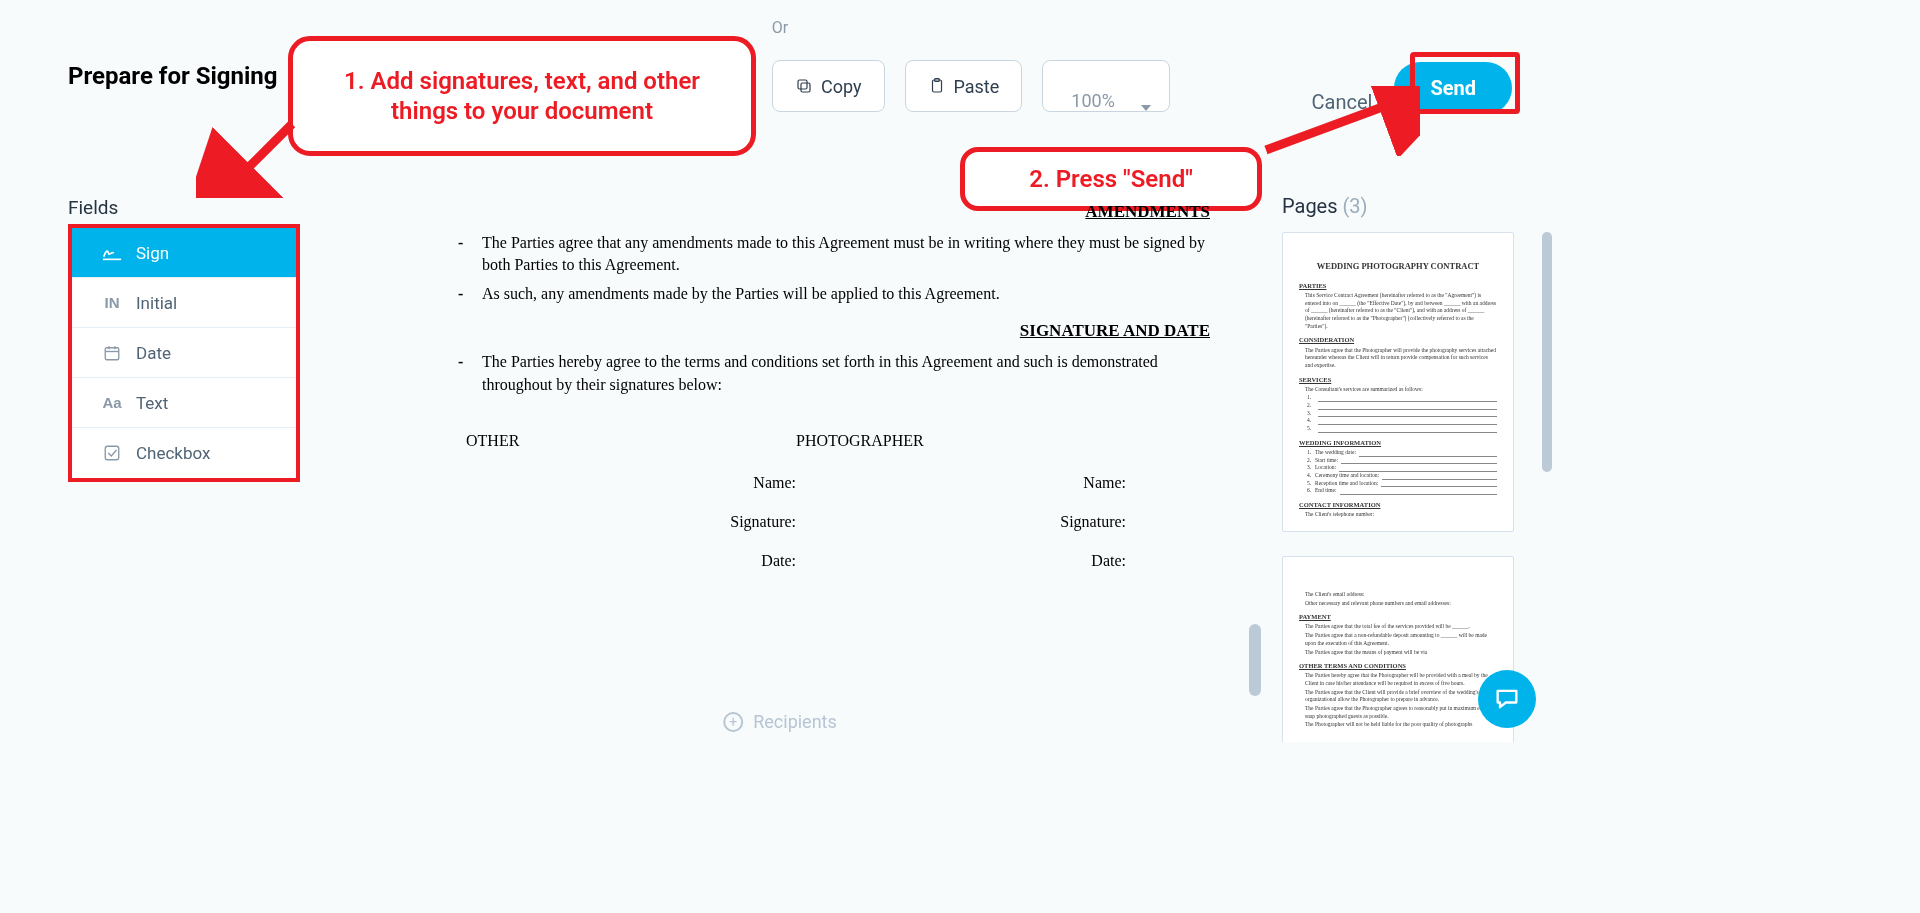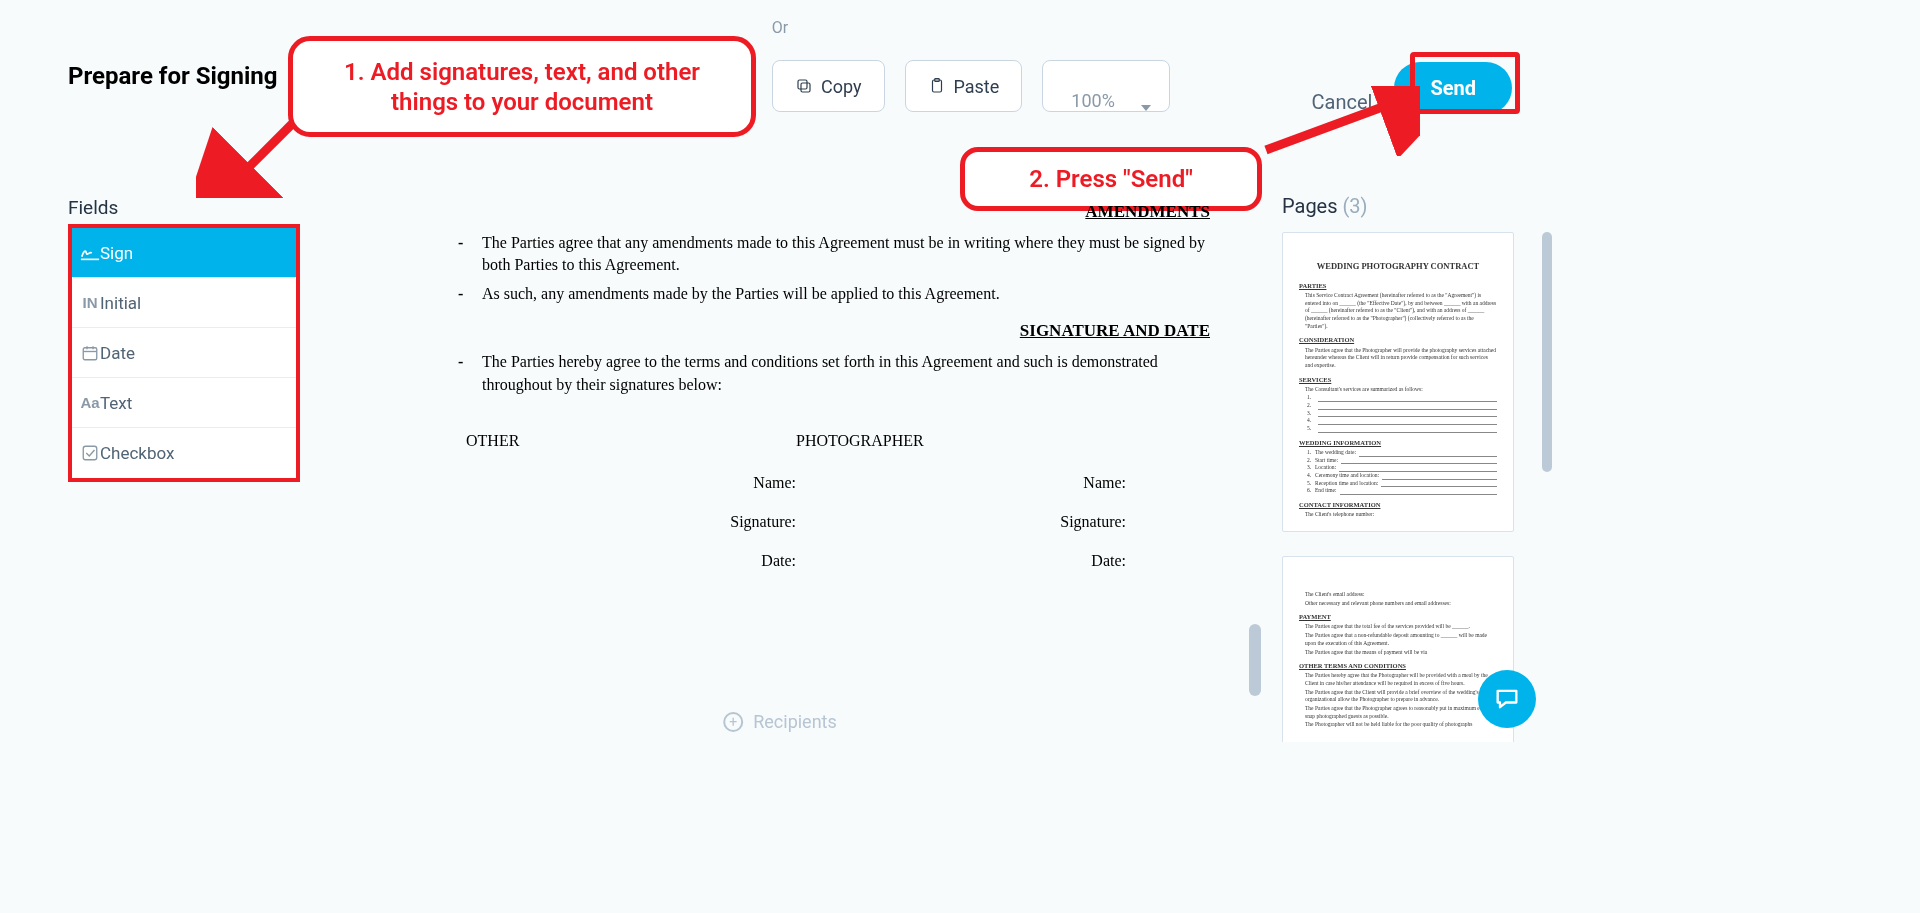--- a/index.html
+++ b/index.html
@@ -31,21 +31,21 @@
   .page-title {
     font-size: 24px;
     font-weight: 700;
     color: #000000;
   }
   .annotation-box-1 {
     position: absolute;
     top: 36px;
     left: 288px;
     width: 468px;
-    height: 101px;
+    height: 120px;
     border: 5px solid #ed1c24;
     border-radius: 22px;
     background: #fff;
     display: flex;
     align-items: center;
     justify-content: center;
     text-align: center;
     padding: 8px 18px;
     color: #ed1c24;
     font-size: 24px;
@@ -167,22 +167,23 @@
     position: absolute;
     top: 224px;
     left: 68px;
     width: 232px;
     border: 4px solid #ed1c24;
     background: #fff;
   }
   .field-item {
     display: flex;
     align-items: center;
+    gap: 14px;
     height: 50px;
-    padding: 0 8px;
+    padding: 0 30px;
     font-size: 17px;
     color: #506475;
     border-bottom: 1px solid #e6eef5;
     cursor: pointer;
   }
   .field-item:last-child { border-bottom: none; }
   .field-item.active {
     background: #00b4eb;
     color: #fff;
   }

